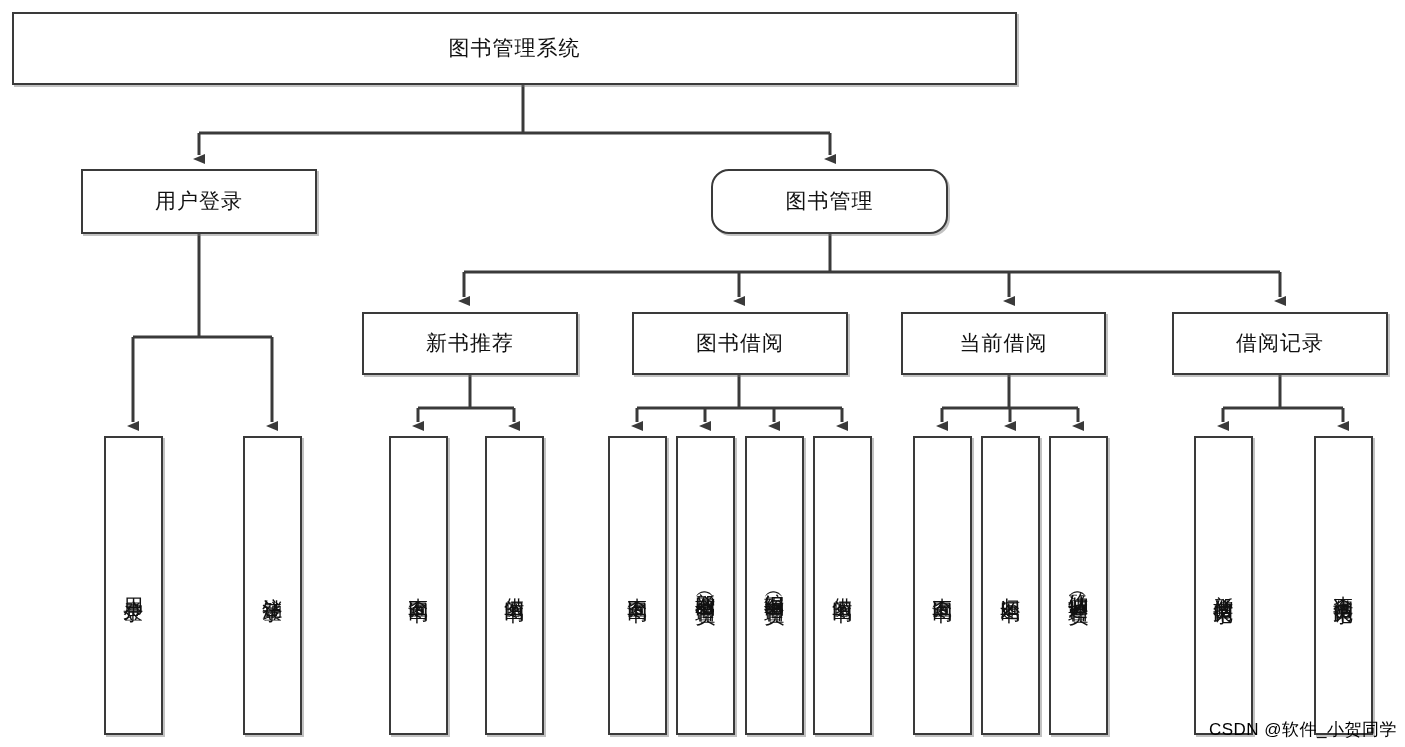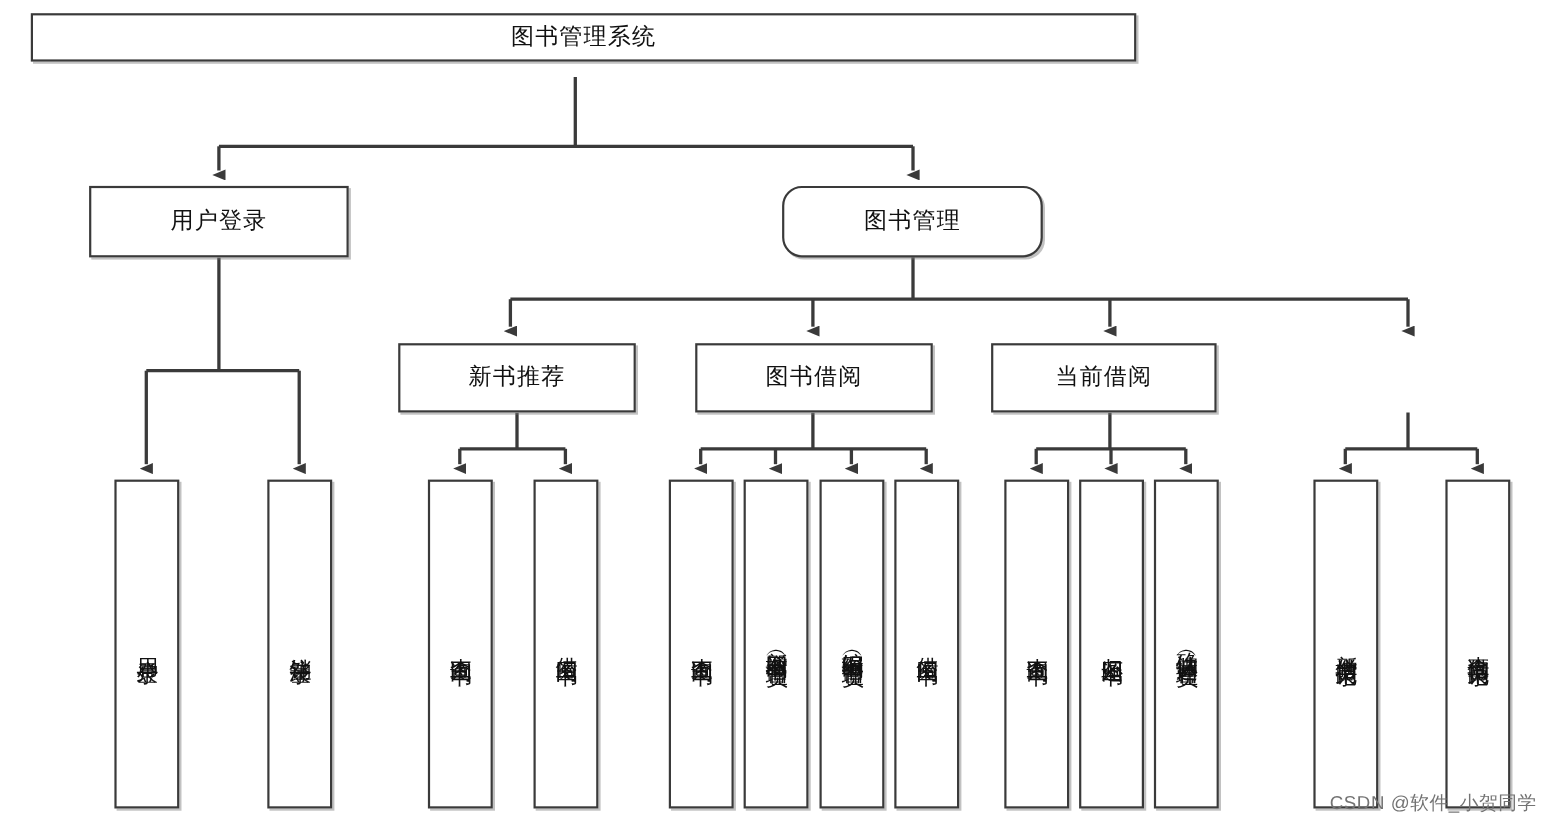--- a/index.html
+++ b/index.html
@@ -54,21 +54,21 @@
     line-height: 1.22;
     letter-spacing: 2px;
     white-space: normal;
     max-height: 286px;
   }
   .watermark {
     position: absolute;
     right: 8px;
     bottom: 6px;
     font-size: 17px;
-    color: #737373;
+    color: #000000;
     letter-spacing: 0.5px;
     font-family: "Liberation Sans", "DejaVu Sans", sans-serif;
     white-space: nowrap;
   }
 </style>
 </head>
 <body>
 
 <div id="canvas">
 
@@ -115,21 +115,21 @@
       <path d="M1010,408 L1010,422" marker-end="url(#arrow)"></path>
       <path d="M1078,408 L1078,422" marker-end="url(#arrow)"></path>
 
       <path d="M1280,375 L1280,408"></path>
       <path d="M1223,408 L1343,408"></path>
       <path d="M1223,408 L1223,422" marker-end="url(#arrow)"></path>
       <path d="M1343,408 L1343,422" marker-end="url(#arrow)"></path>
     </g>
   </svg>
 
-  <div class="node" style="left:28px; top:12px; width:1005px; height:44px;">
+  <div class="node" style="left:12px; top:12px; width:1005px; height:73px;">
     <span class="label">图书管理系统</span>
   </div>
 
   <div class="node" style="left:81px; top:169px; width:236px; height:65px;">
     <span class="label">用户登录</span>
   </div>
 
   <div class="node" style="left:711px; top:169px; width:237px; height:65px;border-radius:18px;">
     <span class="label">图书管理</span>
   </div>
@@ -139,20 +139,23 @@
   </div>
 
   <div class="node" style="left:362px; top:312px; width:216px; height:63px;">
     <span class="label">新书推荐</span>
   </div>
 
   <div class="node" style="left:901px; top:312px; width:205px; height:63px;">
     <span class="label">当前借阅</span>
   </div>
 
+  <div class="node" style="left:1172px; top:312px; width:216px; height:63px;">
+    <span class="label">借阅记录</span>
+  </div>
 
   <div class="node leaf" style="left:104px; top:436px; width:59px; height:299px;">
     <span class="label">用户登录</span>
   </div>
 
   <div class="node leaf" style="left:243px; top:436px; width:59px; height:299px;">
     <span class="label">注销登录</span>
   </div>
 
   <div class="node leaf" style="left:389px; top:436px; width:59px; height:299px;">

